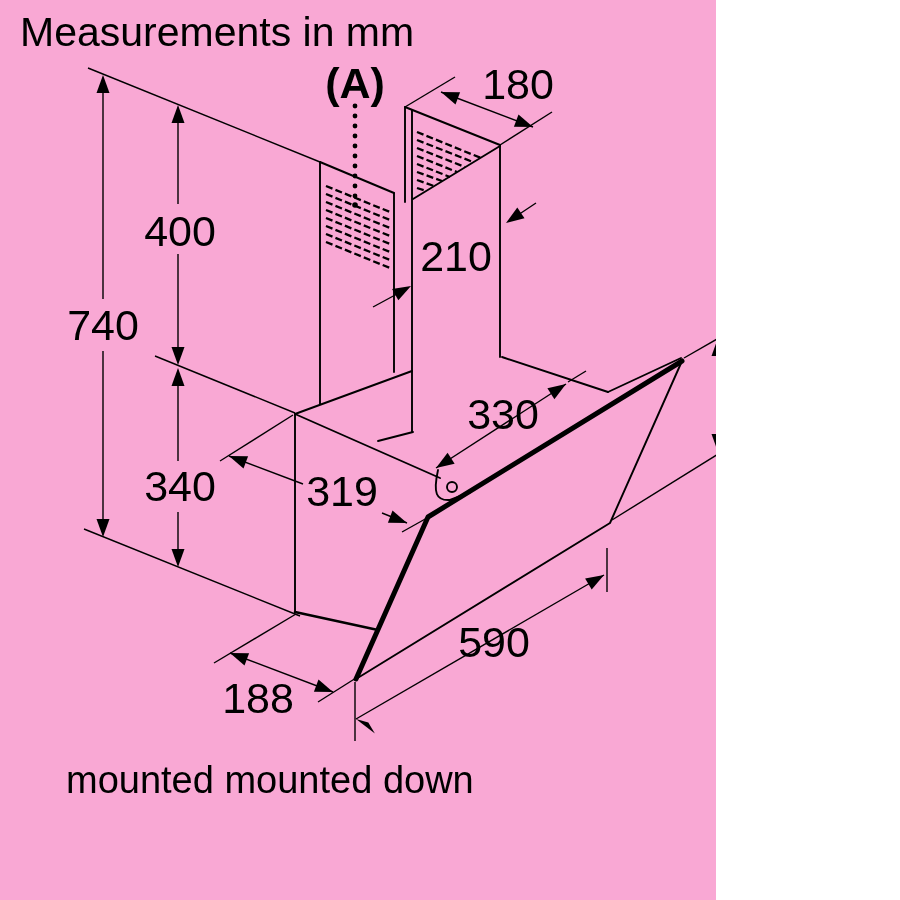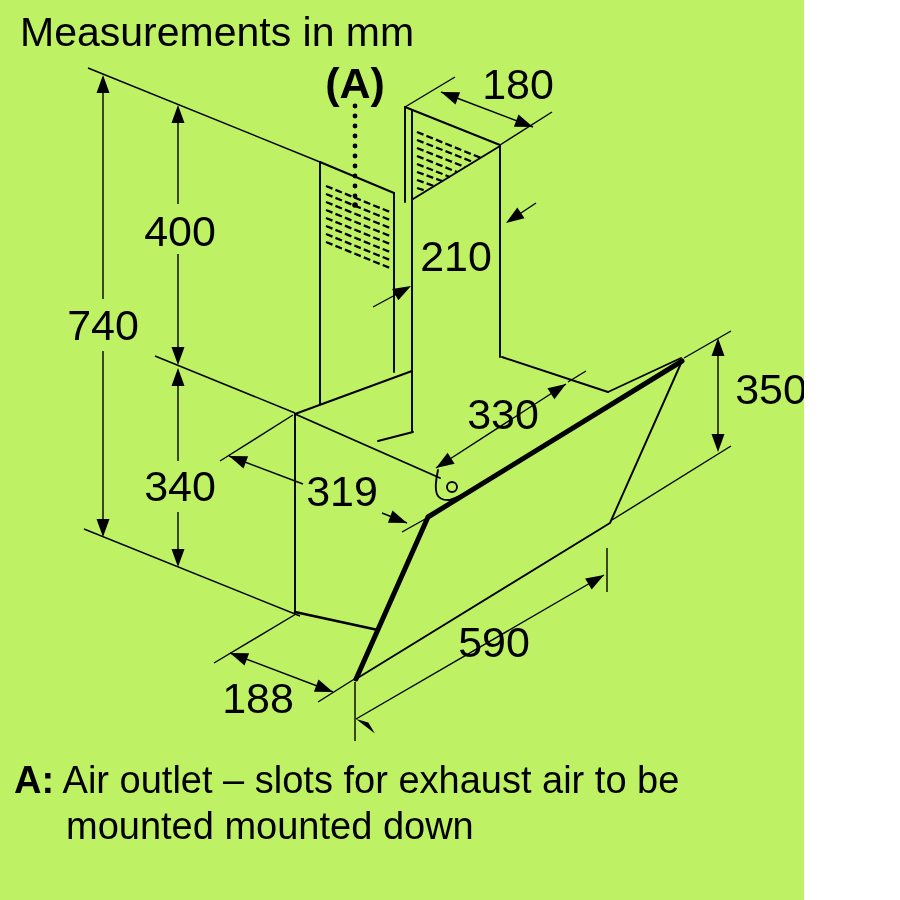--- a/index.html
+++ b/index.html
@@ -2,23 +2,23 @@
 <html><head>
 <meta charset="utf-8">
 <style>
   html, body {
     margin: 0;
     padding: 0;
     background: #ffffff;
   }
   #stage {
     position: relative;
-    width: 804px;
+    width: 716px;
     height: 900px;
-    background: #bef264;
+    background: #f9a8d4;
     overflow: hidden;
     font-family: "Liberation Sans", sans-serif;
     color: #000000;
   }
   #page-title {
     position: absolute;
     left: 20px;
     top: 10px;
     font-size: 41px;
     line-height: 1.1;
@@ -222,17 +222,16 @@
       <text class="dim-text" x="503" y="429">330</text>
       <text class="dim-text" x="180" y="501">340</text>
       <text class="dim-text" x="771" y="404">350</text>
       <text class="dim-text" x="342" y="506">319</text>
       <text class="dim-text" x="494" y="657">590</text>
       <text class="dim-text" x="258" y="713">188</text>
     </g>
   </svg>
 
   <div id="footnote">
-    <div><span class="marker">A:</span> <span>Air outlet – slots for exhaust air to be</span></div>
     <div class="line2">mounted mounted down</div>
   </div>
 
 </div>
 
 </body></html>

